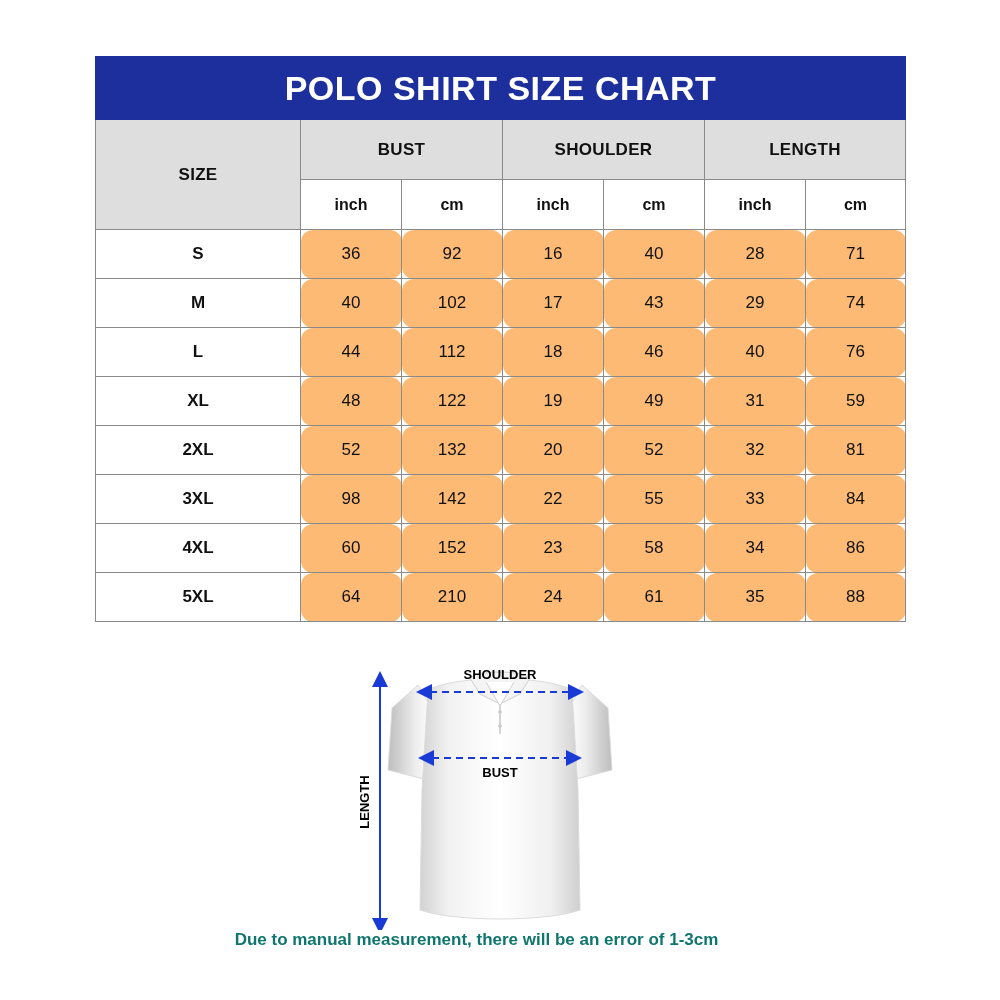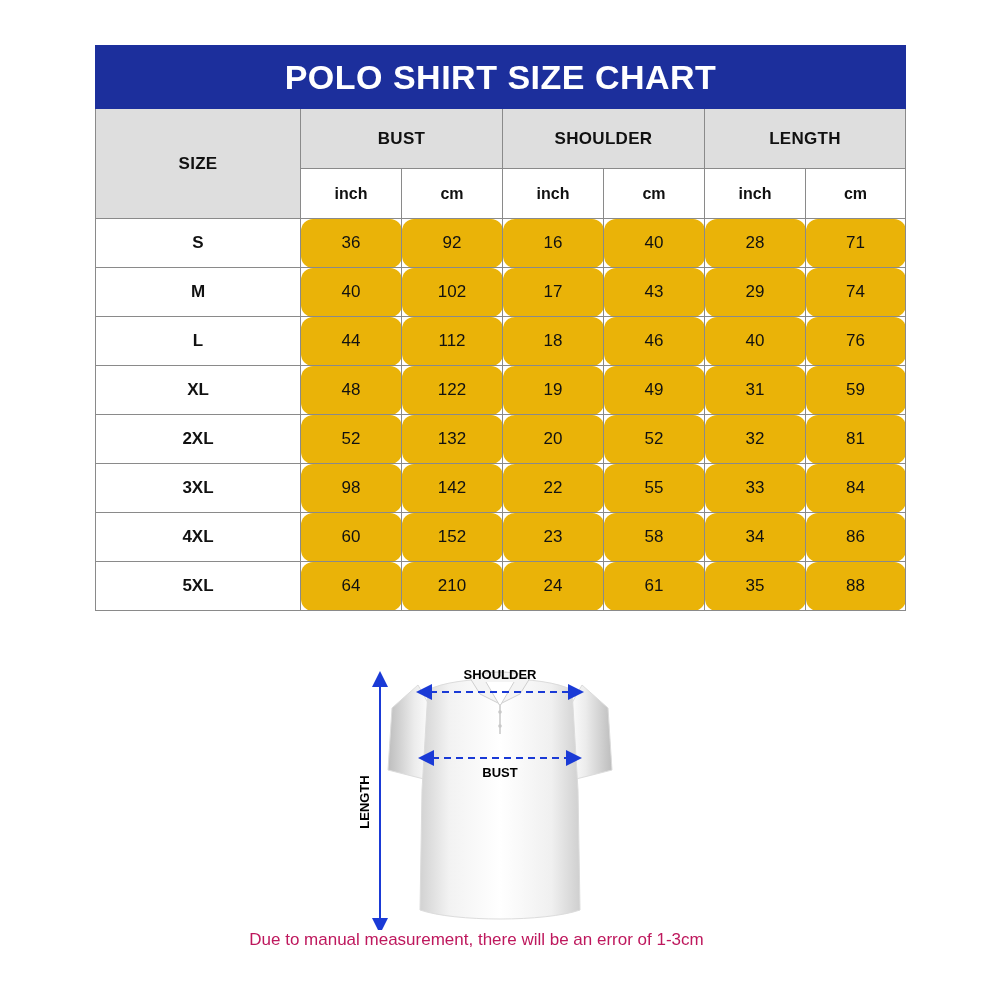--- a/index.html
+++ b/index.html
@@ -20,21 +20,21 @@
     width: 1000px;
     height: 1000px;
     position: relative;
     background: #ffffff;
   }
 
   
   .chart-wrap {
     position: absolute;
     left: 95px;
-    top: 45px;
+    top: 56px;
     width: 810px;
   }
 
   table.size-chart {
     width: 810px;
     border-collapse: collapse;
     table-layout: fixed;
   }
 
   table.size-chart td, table.size-chart th {
@@ -74,21 +74,21 @@
     font-size: 17px;
     font-weight: bold;
     height: 48px;
     background: #ffffff;
   }
 
   .val-cell {
     font-size: 17px;
     font-weight: normal;
     height: 48px;
-    background: #eab308;
+    background: #fdba74;
     border-radius: 12px;
   }
 
   
   .illus {
     position: absolute;
     left: 0;
     top: 630px;
     width: 1000px;
     height: 300px;
@@ -97,23 +97,23 @@
   .illus svg {
     display: block;
   }
 
   .note {
     position: absolute;
     left: 0;
     top: 930px;
     width: 953px;
     text-align: center;
-    color: #be185d;
+    color: #0f766e;
     font-size: 17px;
-    font-weight: normal;
+    font-weight: bold;
   }
 
   .lbl {
     font-family: "Liberation Sans", sans-serif;
     font-size: 13px;
     font-weight: bold;
     fill: #000000;
   }
   .lbl-vert {
     font-family: "Liberation Sans", sans-serif;

